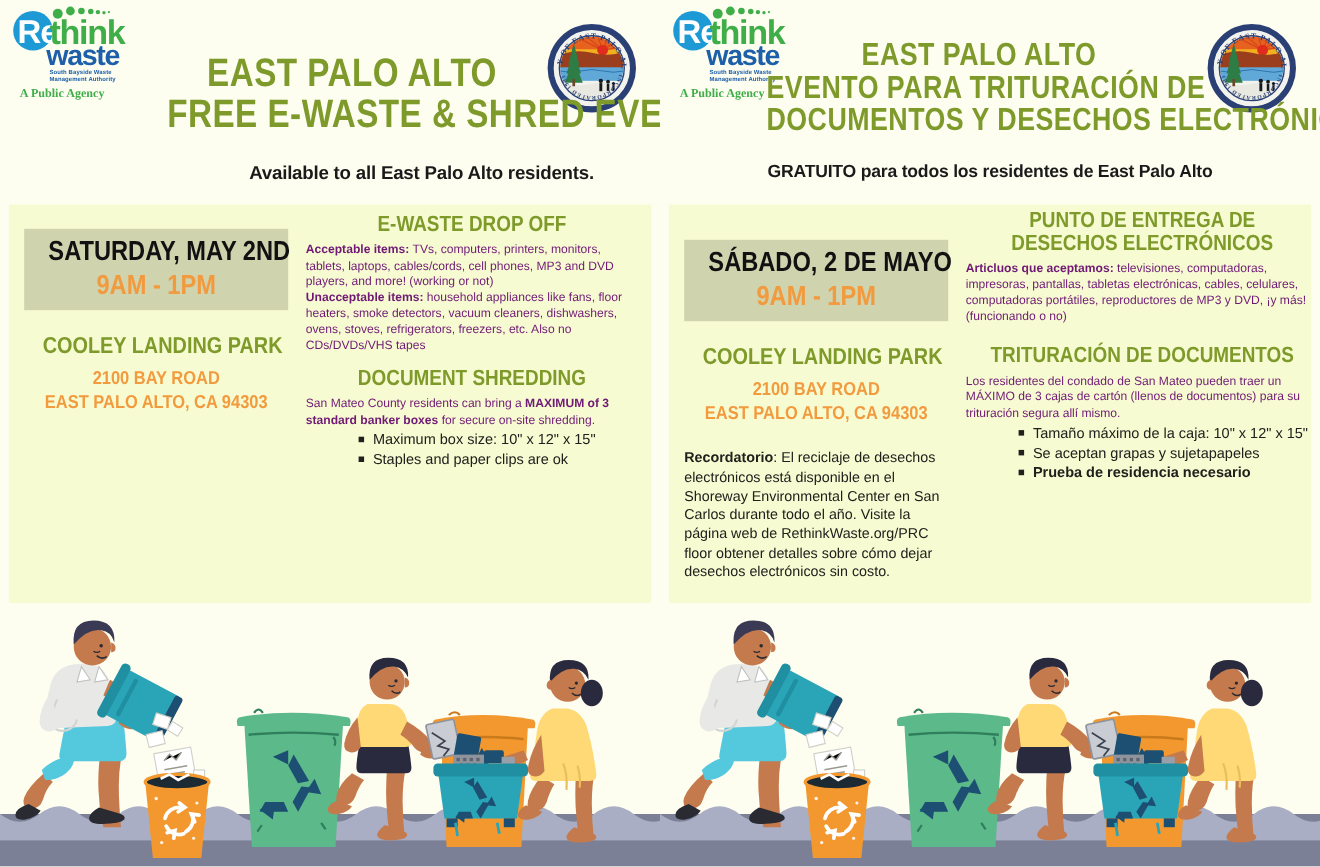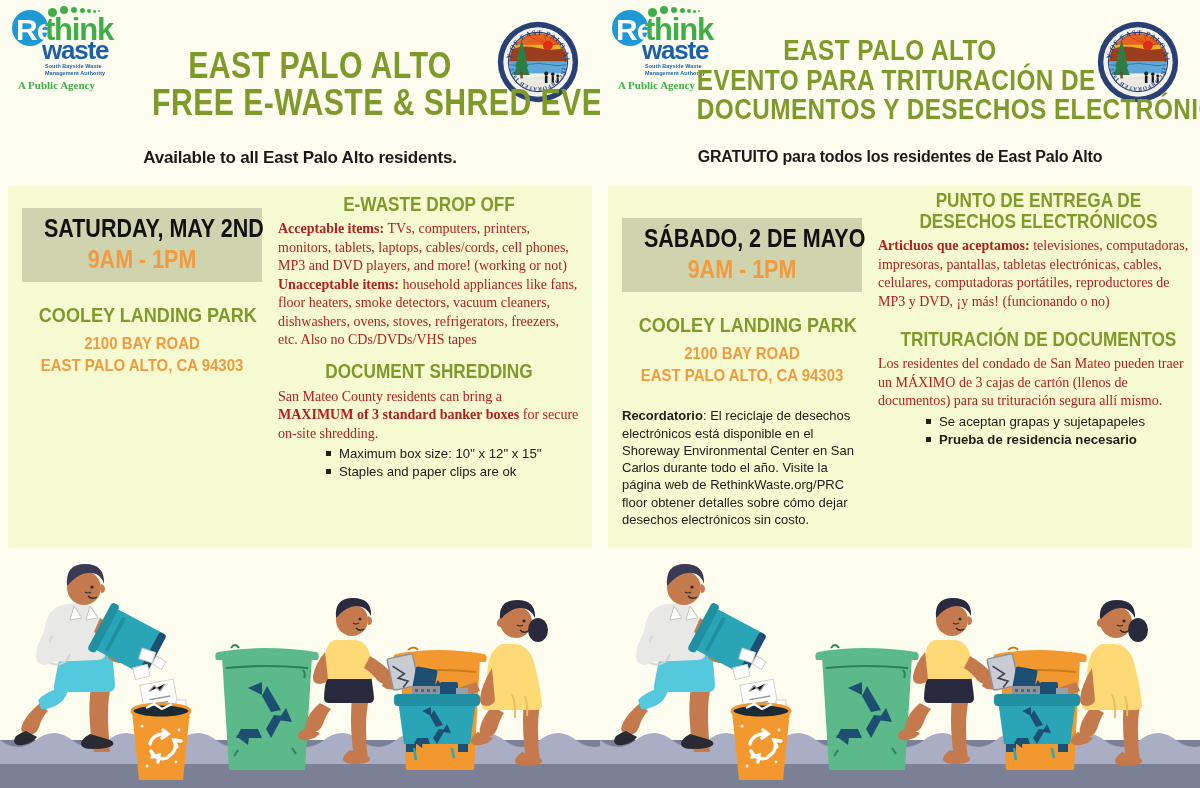--- a/index.html
+++ b/index.html
@@ -94,21 +94,21 @@
     margin-top:20px;font-size:13px;line-height:1.33;color:#20201d;
   }
   .reminder b{font-weight:bold;}
 
   .sect-head{
     color:#7e9a2b;font-weight:bold;font-size:20px;text-align:center;
     font-family:"Liberation Sans Narrow","Liberation Sans",sans-serif;
     transform:scaleX(.86);transform-origin:center;line-height:1.06;
     white-space:nowrap;
   }
-  .body-txt{font-size:14px;line-height:1.32;color:#b91c1c;margin-top:5px;font-family:Liberation Serif, serif;}
+  .body-txt{font-size:11px;line-height:1.32;color:#701a75;margin-top:5px;}
   .body-txt b{font-weight:bold;}
   .gap{height:12px;}
   ul.bullets{margin:2px 0 0 0;padding-left:48px;list-style:none;}
   ul.bullets li{
     font-size:13.2px;line-height:1.34;color:#20201d;position:relative;padding-left:13px;
   }
   ul.bullets li:before{
     content:"";position:absolute;left:0;top:6px;width:5px;height:5px;background:#20201d;
   }
   ul.bullets li.bold{font-weight:bold;}
@@ -196,21 +196,21 @@
           <text font-family="Liberation Serif, serif" font-size="6.4" font-weight="bold" fill="#2a3f74" letter-spacing="1">
             <textPath href="#seal-bot-en" startOffset="50%" text-anchor="middle">INCORPORATED 1983</textPath>
           </text>
         </svg>
       </div>
 
       <div class="title-block" style="left:120px;top:48px;width:400px;">
         <div class="title" style="font-size:36px;">EAST PALO ALTO</div>
         <div class="title" style="font-size:36px;">FREE E-WASTE &amp; SHRED EVENT</div>
       </div>
-      <div class="subtitle" style="position:absolute;left:60px;top:148px;width:480px;">Available to all East Palo Alto residents.</div>
+      <div class="subtitle" style="position:absolute;left:60px;top:148px;width:480px;text-align:right;">Available to all East Palo Alto residents.</div>
     </div>
 
     <div class="content" style="height:400px;">
       <div class="col col-left">
         <div class="datebox">
           <div class="date-day">SATURDAY, MAY 2ND</div>
           <div class="date-time">9AM - 1PM</div>
         </div>
         <div class="venue">COOLEY LANDING PARK</div>
         <div class="addr">
@@ -516,20 +516,21 @@
       </div>
 
       <div class="col col-right" style="padding-top:4px;">
         <div class="sect-head">PUNTO DE ENTREGA DE</div>
         <div class="sect-head">DESECHOS ELECTRÓNICOS</div>
         <div class="body-txt"><b>Articluos que aceptamos:</b><span> televisiones, computadoras, impresoras, pantallas, tabletas electrónicas, cables, celulares, computadoras portátiles, reproductores de MP3 y DVD, ¡y más! (funcionando o no)</span></div>
         <div class="gap"></div>
         <div class="sect-head" style="margin-top:6px;">TRITURACIÓN DE DOCUMENTOS</div>
         <div class="body-txt">Los residentes del condado de San Mateo pueden traer un MÁXIMO de 3 cajas de cartón (llenos de documentos) para su trituración segura allí mismo.</div>
         <ul class="bullets">
+          <li>Tamaño máximo de la caja: 10" x 12" x 15"</li>
           <li>Se aceptan grapas y sujetapapeles</li>
           <li class="bold">Prueba de residencia necesario</li>
         </ul>
       </div>
     </div>
 
     <div class="illo">
       <svg viewBox="0 0 600 240">
         <rect x="0" y="0" width="600" height="240" fill="#fdfdf0"></rect>
         <g>

